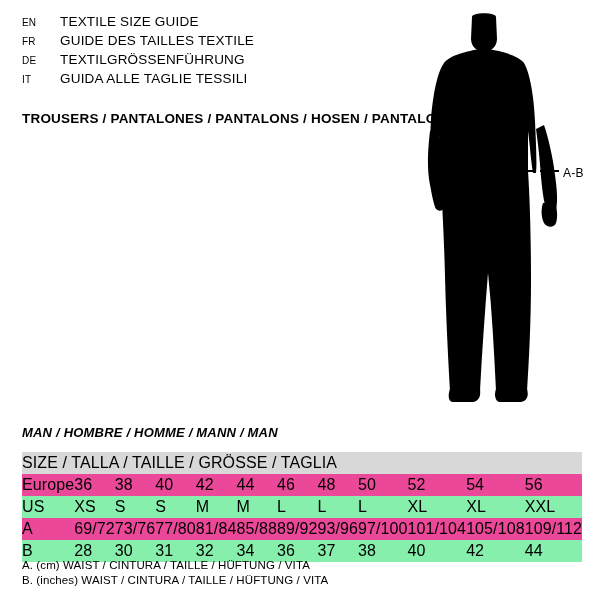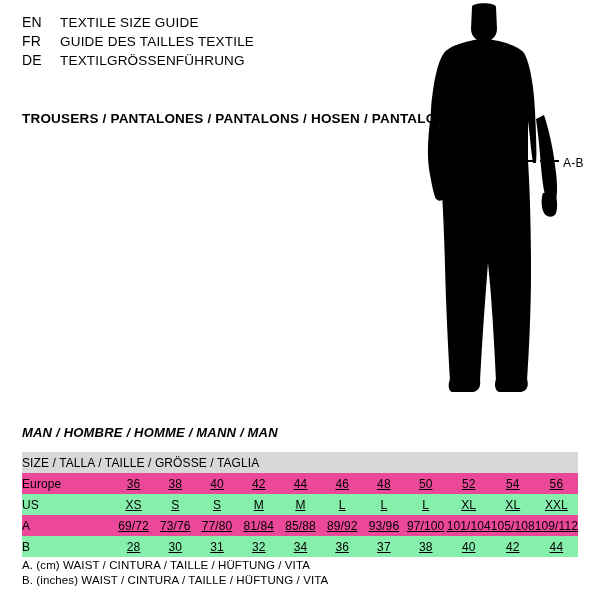--- a/index.html
+++ b/index.html
@@ -28,21 +28,21 @@
     top: 14px;
     width: 360px;
   }
   .lang-row {
     display: flex;
     align-items: baseline;
     height: 19px;
   }
   .lang-code {
     width: 38px;
-    font-size: 14px;
+    font-size: 10px;
     letter-spacing: 0.2px;
   }
   .lang-text {
     font-size: 13.5px;
     letter-spacing: 0.2px;
   }
 
   
   .garment-title {
     position: absolute;
@@ -50,21 +50,21 @@
     top: 111px;
     font-size: 13.5px;
     font-weight: bold;
     letter-spacing: 0.2px;
   }
 
   
   .figure-wrap {
     position: absolute;
     left: 400px;
-    top: 1px;
+    top: 11px;
     width: 200px;
     height: 400px;
   }
   .figure-wrap svg {
     display: block;
   }
   .ab-label {
     position: absolute;
     left: 163px;
     top: 155px;
@@ -82,21 +82,21 @@
     letter-spacing: 0.2px;
     font-style: italic;
   }
 
   table.size-table {
     position: absolute;
     left: 22px;
     top: 452px;
     width: 556px;
     border-collapse: collapse;
-    font-size: 12px;
+    font-size: 16px;
   }
   table.size-table td {
     padding: 2px 0 2px 0;
     height: 17px;
     vertical-align: middle;
     letter-spacing: 0.1px;
   }
   tr.header-row {
     background: #d8d8d8;
   }
@@ -105,22 +105,21 @@
   }
   tr.plain {
     background: #86efac;
   }
   td.label-cell {
     width: 92px;
     padding-left: 2px;
   }
   td.val {
     width: 42px;
-    text-align: center;
-    text-decoration: underline;
+    text-align: left;
   }
   .header-row td.label-cell {
     font-weight: normal;
   }
 
   
   .footnotes {
     position: absolute;
     left: 22px;
     top: 558px;
@@ -143,20 +142,24 @@
       <span class="lang-code">EN</span>
       <span class="lang-text">TEXTILE SIZE GUIDE</span>
     </div>
     <div class="lang-row">
       <span class="lang-code">FR</span>
       <span class="lang-text">GUIDE DES TAILLES TEXTILE</span>
     </div>
     <div class="lang-row">
       <span class="lang-code">DE</span>
       <span class="lang-text">TEXTILGRÖSSENFÜHRUNG</span>
+    </div>
+    <div class="lang-row">
+      <span class="lang-code">IT</span>
+      <span class="lang-text">GUIDA ALLE TAGLIE TESSILI</span>
     </div>
   </div>
 
   <div class="garment-title">TROUSERS / PANTALONES / PANTALONS / HOSEN / PANTALONI</div>
 
   <div class="figure-wrap">
     <svg width="200" height="400" viewBox="0 0 200 400" xmlns="http://www.w3.org/2000/svg">
 
       <path fill="#000000" d="M72,6 C72,1 96,1 96,6 L97,28 C97,36 90,41 84,41 C78,41 71,36 71,28 Z"></path>
 

